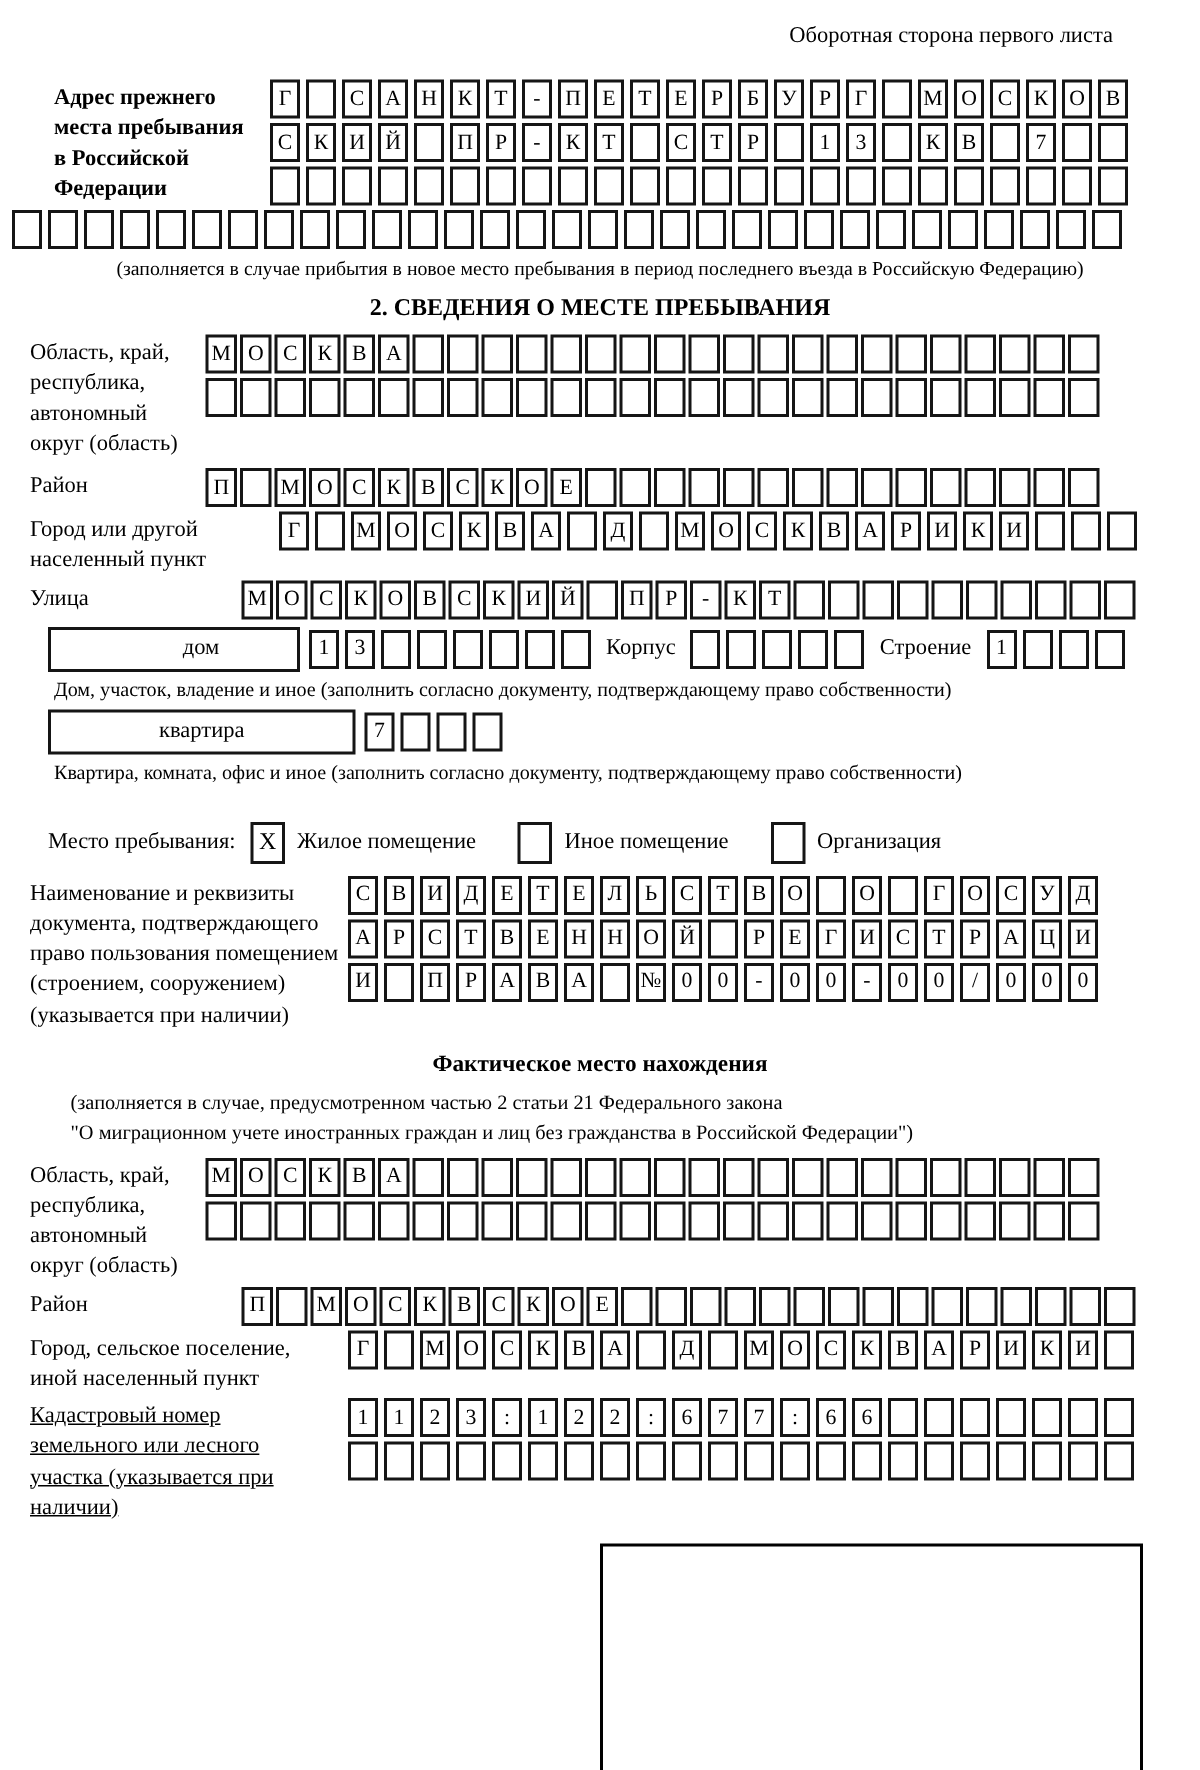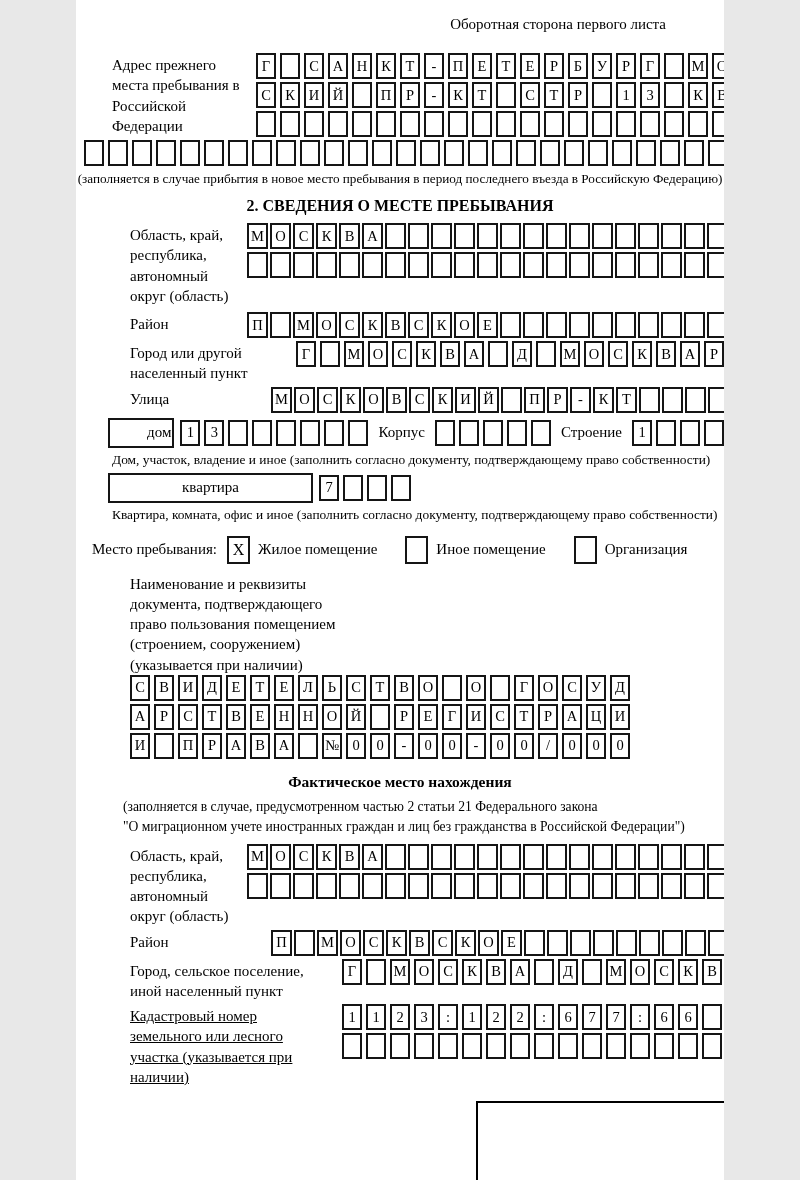--- a/index.html
+++ b/index.html
@@ -1,69 +1,69 @@
 <!DOCTYPE html>
 <html><head>
 <meta charset="utf-8">
 <style>
   html,body { margin:0; padding:0; background:#e8e8e8; }
   .page {
-    width:648px; height:1180px; background:#ffffff; color:#000;
+    width:800px; height:1180px; background:#ffffff; color:#000;
     font-family:"Liberation Serif","DejaVu Serif",serif;
     position:relative; margin:0 auto; overflow:hidden; font-size:15px;
     box-sizing:border-box; padding-top:16px;
   }
   .hdr-note { text-align:right; padding-right:58px; font-size:15px; }
 
   
-  .field { display:flex; align-items:flex-start; padding-left:54px; }
+  .field { display:flex; align-items:flex-start; padding-left:20px; }
   .flabel { flex:none; line-height:1.35; font-size:15px; padding-top:2px; box-sizing:border-box; padding-right:6px; }
   .rows   { display:flex; flex-direction:column; gap:3px; }
 
   .cellrow { display:flex; gap:4px; }
   .cellrow.tight { gap:2px; }
   .cell {
     box-sizing:border-box; flex:none; width:20px; height:26px;
     border:2px solid #151515; display:flex; align-items:center; justify-content:center;
     font-size:14.5px; overflow:hidden; background:#fff;
   }
   .cellrow.tight .cell { width:21px; }
 
   
   .prev { margin-top:20px; padding-left:36px; }
-  .prev .flabel { width:144px; }
+  .prev .flabel { width:144px;font-weight:bold; }
   .fullrow { padding-left:8px; margin-top:3px; }
   .note { font-size:13.2px; text-align:center; margin-top:5px; }
 
   .sec-title { text-align:center; font-weight:bold; font-size:16px; margin:10px 0 8px 0; }
 
   .lbl-region   { width:117px; }
   .lbl-district { width:117px; }
   .lbl-city1    { width:142px; }
   .lbl-street   { width:117px; }
   .lbl-doc      { width:212px; }
   .lbl-city2    { width:188px; }
   .lbl-cad      { width:188px;text-decoration:underline; }
 
-  .mt3 { margin-top:3px;gap:24px; } .mt6 { margin-top:6px; } .mt8 { margin-top:8px;flex-direction:column; }
+  .mt3 { margin-top:3px;gap:24px; } .mt6 { margin-top:6px; } .mt8 { margin-top:8px; }
 
   
   .houserow { display:flex; align-items:center; padding-left:32px; margin-top:5px; }
   .typebox {
     box-sizing:border-box; border:2px solid #151515; height:30px;
     display:flex; align-items:center; justify-content:center; font-size:15px; background:#fff;
   }
   .typebox.dom  { width:168px;padding-left:36px; }
   .typebox.kv   { width:205px; }
   .houserow .cellrow { margin-left:6px; }
   .inline-lbl { margin:0 4px 0 10px; font-size:15px; }
   .note-left { font-size:13.4px; margin:4px 0 0 36px; }
 
   
-  .stayrow { display:flex; align-items:center; padding-left:16px; margin-top:13px; }
+  .stayrow { display:flex; align-items:center; padding-left:32px; margin-top:25px; }
   .cb {
     box-sizing:border-box; width:23px; height:28px; border:2px solid #151515;
     display:flex; align-items:center; justify-content:center; font-size:16px; flex:none; background:#fff;
   }
   .stay-lbl { margin-right:10px; }
   .opt-lbl { margin:0 28px 0 8px; }
   .choose-note { font-size:13.4px; margin:3px 0 0 240px; }
 
   
   .act-title { text-align:center; font-weight:bold; font-size:15.5px; margin:14px 0 6px 0; }

